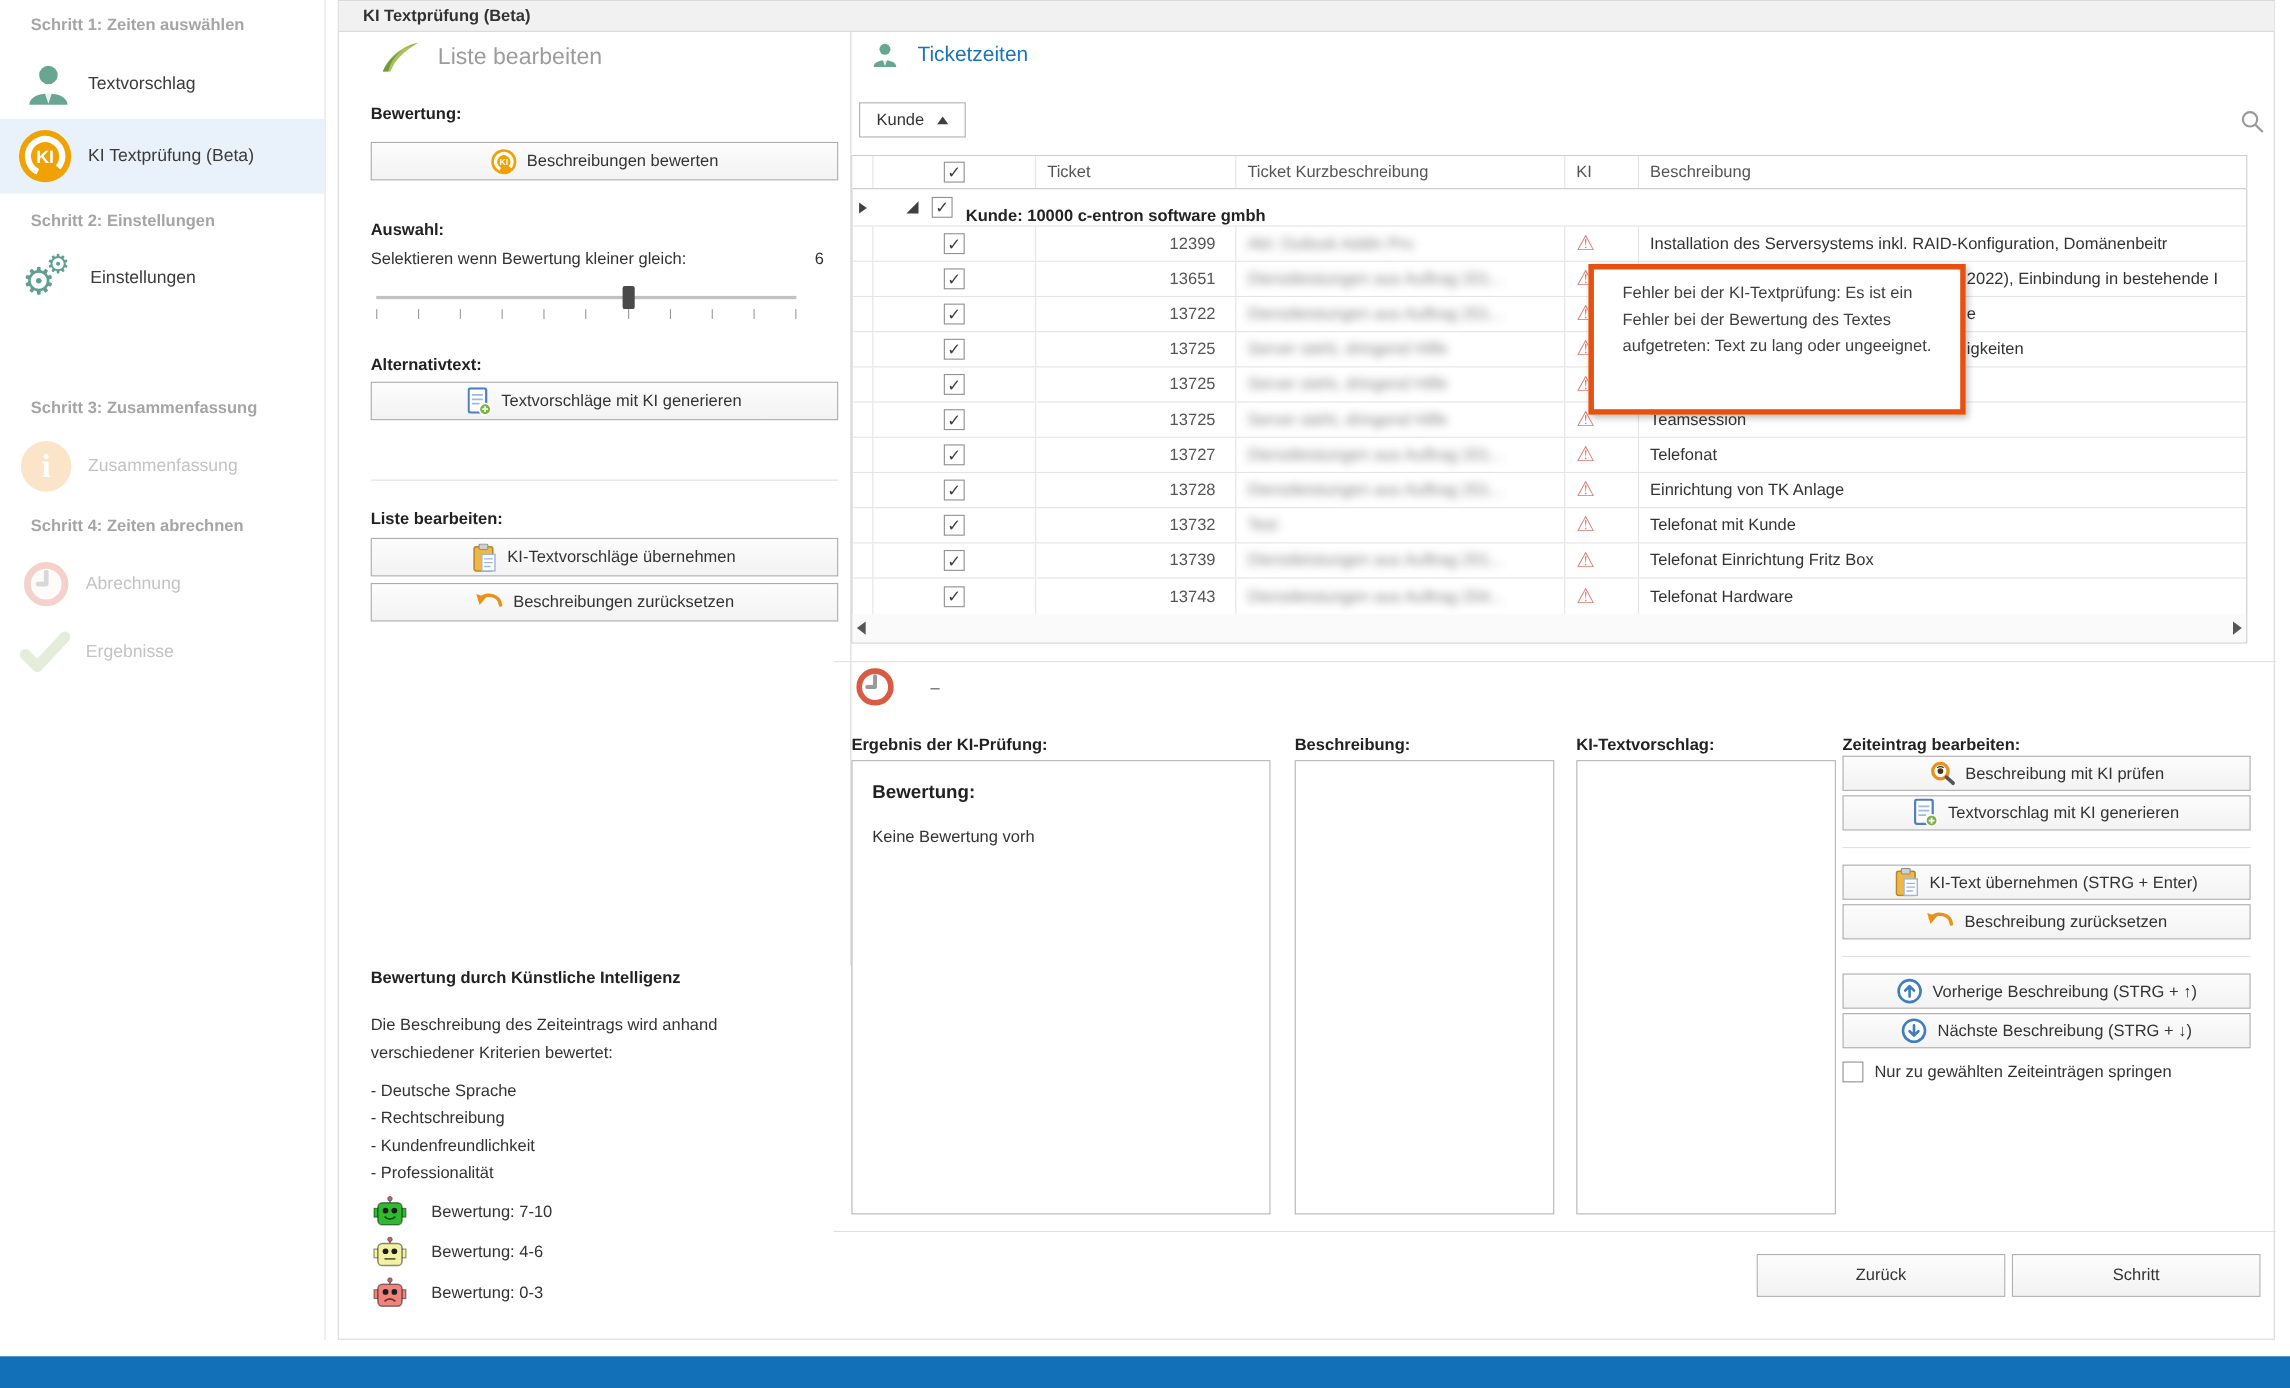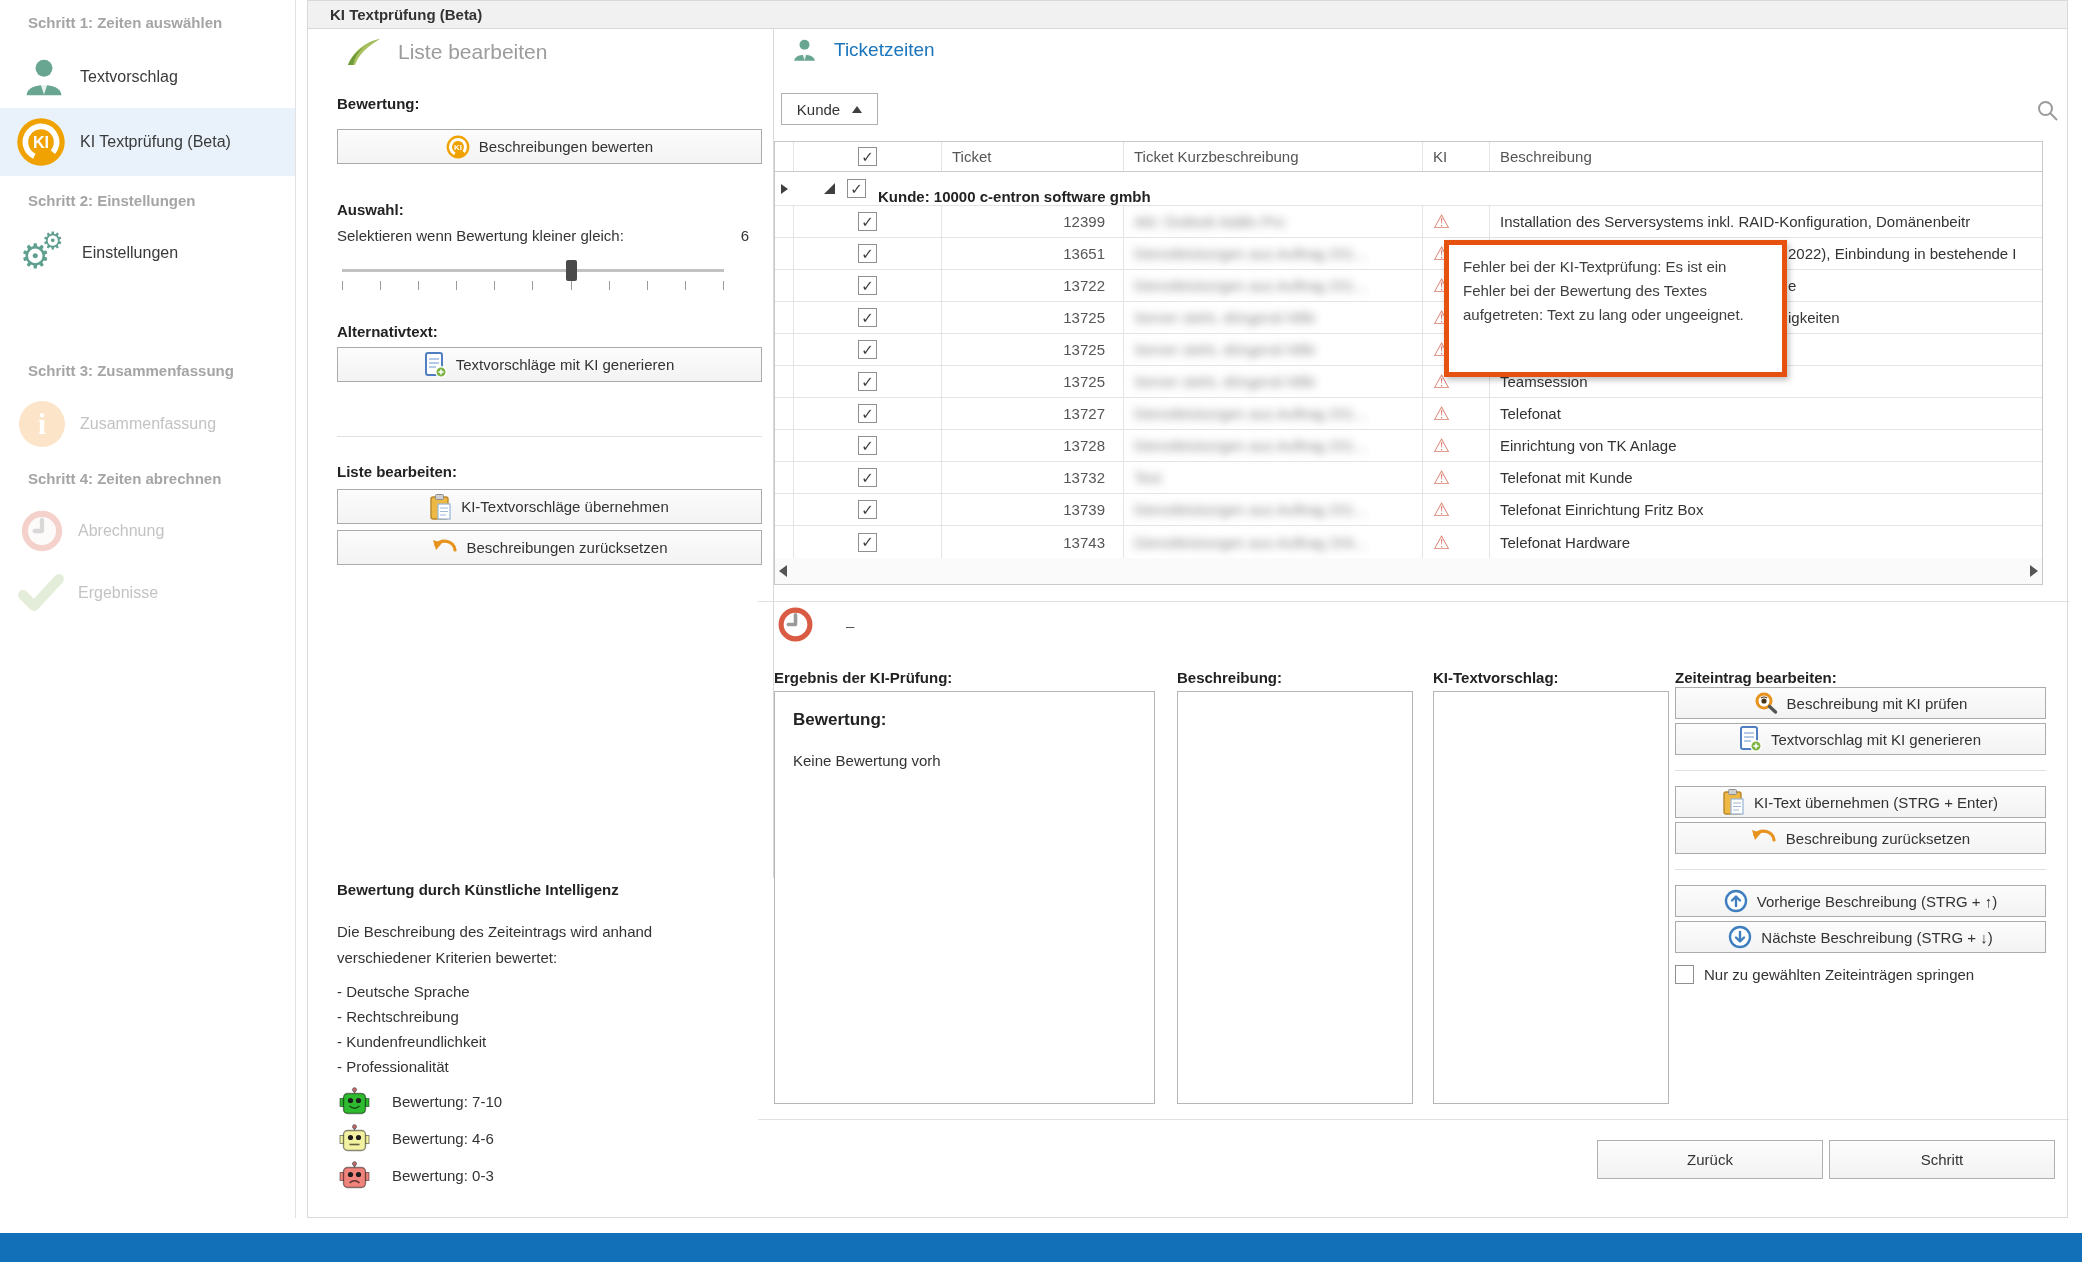--- a/index.html
+++ b/index.html
@@ -55,21 +55,21 @@
   .warn{font-size:19px;color:var(--warning_red,#dd7e70);line-height:1;}
   .grprow{display:flex;height:34px;border-bottom:1px solid #e4e4e4;align-items:center;box-sizing:border-box;}
   .grplbl{font-size:15px;font-weight:bold;color:#222;margin-left:12px;white-space:nowrap;margin-top:16px;}
   .exp{width:0;height:0;border-bottom:11px solid #3f3f3f;border-left:11px solid transparent;margin-left:30px;}
   .rowptr{width:0;height:0;border-left:7px solid #3f3f3f;border-top:5px solid transparent;border-bottom:5px solid transparent;}
   .sbar{display:flex;height:26px;background:#fafafa;align-items:center;justify-content:space-between;padding:0 4px;box-sizing:border-box;}
   .sarrL{width:0;height:0;border-right:8px solid #555;border-top:6px solid transparent;border-bottom:6px solid transparent;}
   .sarrR{width:0;height:0;border-left:8px solid #555;border-top:6px solid transparent;border-bottom:6px solid transparent;}
   .tooltip{position:absolute;left:686px;top:211px;width:343px;height:137px;background:#fff;
            border:5px solid var(--tooltip_orange,#e6510f);box-sizing:border-box;z-index:5;
-           padding:10px 14px;font-size:15px;line-height:24px;color:#3f3f3f;box-shadow:2px 3px 6px rgba(0,0,0,.25);}
+           padding:10px 26px;font-size:15px;line-height:24px;color:#3f3f3f;box-shadow:2px 3px 6px rgba(0,0,0,.25);}
   .kundebtn{position:absolute;left:23px;top:64px;width:97px;height:32px;border:1px solid #b0b0b0;background:#fff;
             display:flex;align-items:center;justify-content:center;gap:12px;font-size:15px;color:#333;box-sizing:border-box;cursor:pointer;}
   .upTri{width:0;height:0;border-bottom:7px solid #3f3f3f;border-left:5px solid transparent;border-right:5px solid transparent;}
   .box{position:absolute;border:1px solid #b5b5b5;background:#fff;box-sizing:border-box;}
   .footbtn{position:absolute;width:226px;height:39px;display:flex;align-items:center;justify-content:center;
            font-size:15px;color:#333;background:linear-gradient(#fdfdfd,#f2f2f2);border:1px solid #b0b0b0;box-sizing:border-box;cursor:pointer;}
   .bluebar{position:absolute;left:0;top:1233px;width:2082px;height:29px;background:var(--accent_blue,#1170b8);}
   .legendrow{position:absolute;display:flex;align-items:center;gap:22px;}
   .gear{color:#5f9f8f;line-height:1;}
   .checkrow{position:absolute;display:flex;align-items:center;gap:10px;font-size:15px;color:#333;}

